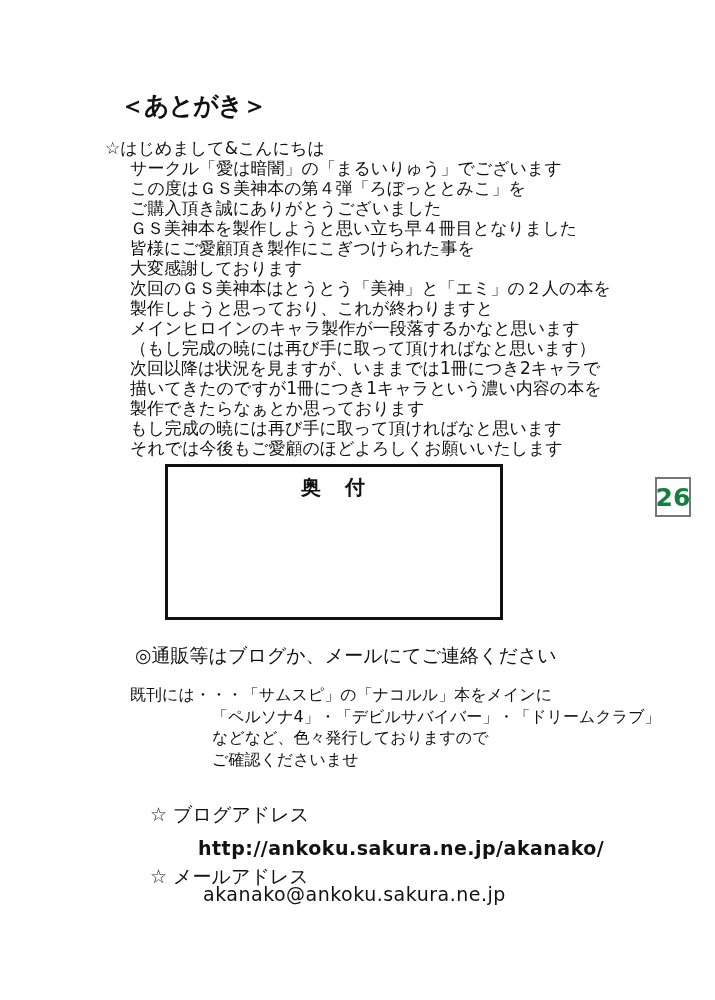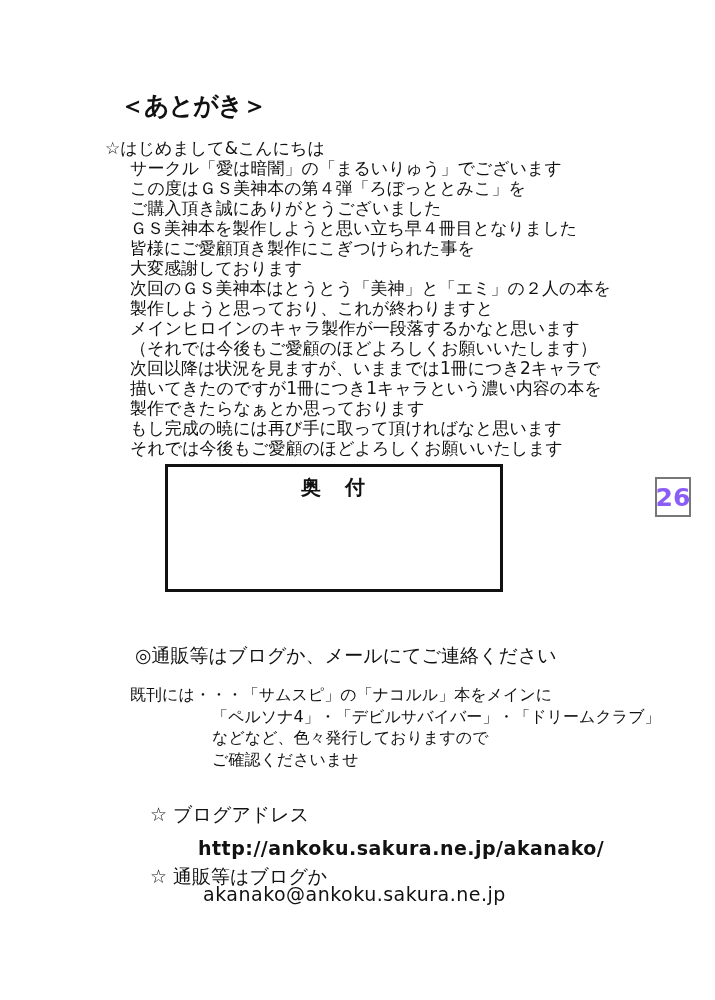--- a/index.html
+++ b/index.html
@@ -37,21 +37,21 @@
     margin-top: 16px;
   }
   .afterword-text .line { padding-left: 25px; }
   .afterword-text .line:first-child { padding-left: 0; }
 
   .colophon-box {
     position: absolute;
     left: 165px;
     top: 464px;
     width: 338px;
-    height: 128px;
+    height: 156px;
     border: 3px solid #111111;
     box-sizing: border-box;
     padding-top: 7px;
   }
   .colophon-title {
     text-align: center;
     font-size: 20px;
     font-weight: 600;
     letter-spacing: 2px;
   }
@@ -77,21 +77,21 @@
     width: 36px;
     height: 40px;
     border: 2px solid #777777;
     background: #ffffff;
     box-sizing: border-box;
     display: flex;
     align-items: center;
     justify-content: center;
     font-size: 25px;
     font-weight: bold;
-    color: #8b5cf6;
+    color: #15803d;
   }
 
   .order-note {
     position: absolute;
     left: 135px;
     top: 643px;
     font-size: 19px;
     font-weight: 500;
     white-space: nowrap;
   }
@@ -153,21 +153,21 @@
       <div class="line">☆はじめまして&amp;こんにちは</div>
       <div class="line">サークル「愛は暗闇」の「まるいりゅう」でございます</div>
       <div class="line">この度はＧＳ美神本の第４弾「ろぼっととみこ」を</div>
       <div class="line">ご購入頂き誠にありがとうございました</div>
       <div class="line">ＧＳ美神本を製作しようと思い立ち早４冊目となりました</div>
       <div class="line">皆様にご愛顧頂き製作にこぎつけられた事を</div>
       <div class="line">大変感謝しております</div>
       <div class="line">次回のＧＳ美神本はとうとう「美神」と「エミ」の２人の本を</div>
       <div class="line">製作しようと思っており、これが終わりますと</div>
       <div class="line">メインヒロインのキャラ製作が一段落するかなと思います</div>
-      <div class="line">（それでは今後もご愛顧のほどよろしくお願いいたします）</div>
+      <div class="line">（もし完成の暁には再び手に取って頂ければなと思います）</div>
       <div class="line">次回以降は状況を見ますが、いままでは1冊につき2キャラで</div>
       <div class="line">描いてきたのですが1冊につき1キャラという濃い内容の本を</div>
       <div class="line">製作できたらなぁとか思っております</div>
       <div class="line">もし完成の暁には再び手に取って頂ければなと思います</div>
       <div class="line">それでは今後もご愛顧のほどよろしくお願いいたします</div>
     </div>
 
   <div class="colophon-box">
     <div class="colophon-title">奥　付</div>
   </div>
@@ -178,16 +178,16 @@
 
   <div class="catalog-block">
       <div class="cat-line">既刊には・・・「サムスピ」の「ナコルル」本をメインに</div>
       <div class="cat-line">「ペルソナ4」・「デビルサバイバー」・「ドリームクラブ」</div>
       <div class="cat-line">などなど、色々発行しておりますので</div>
       <div class="cat-line">ご確認くださいませ</div>
     </div>
 
   <div class="blog-label">☆ ブログアドレス</div>
   <div class="blog-url">http://ankoku.sakura.ne.jp/akanako/</div>
-  <div class="mail-label">☆ 通販等はブログか</div>
+  <div class="mail-label">☆ メールアドレス</div>
   <div class="mail-address">akanako@ankoku.sakura.ne.jp</div>
 
 </div>
 
 </body></html>

